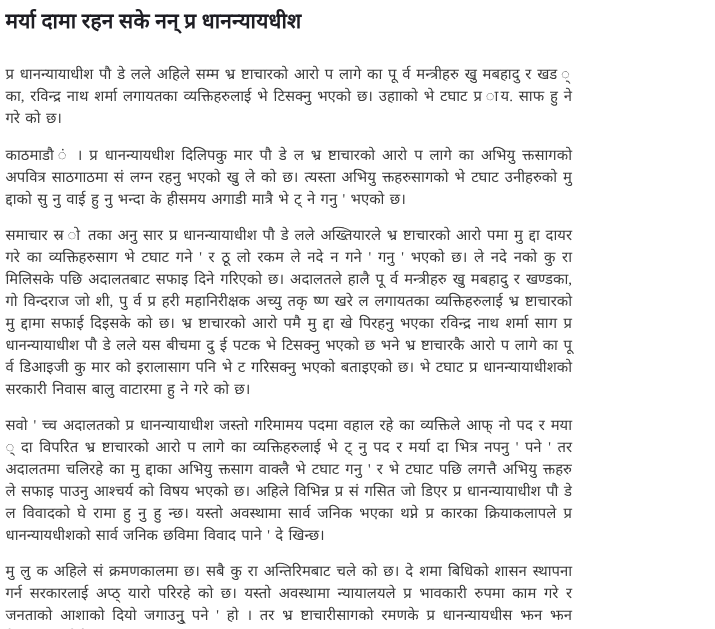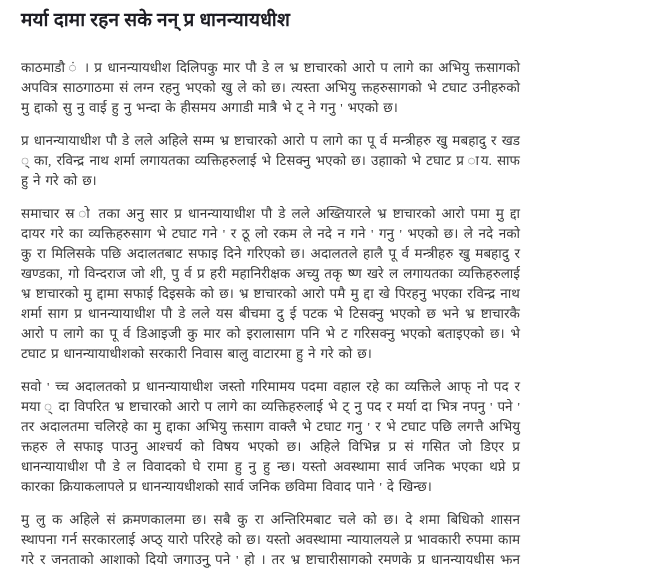--- a/index.html
+++ b/index.html
@@ -10,21 +10,21 @@
   body {
     width: 650px;
     height: 572px;
     overflow: hidden;
     font-family: "Liberation Serif", "DejaVu Serif", serif;
   }
   .page {
     box-sizing: border-box;
     width: 528px;
     height: 572px;
-    padding: 6px 8px 0 21px;
+    padding: 6px 8px 0 5px;
     background: #ffffff;
   }
   .article-title {
     font-size: 19px;
     font-weight: bold;
     color: #1e1e24;
     margin: 2px 0 26px 0;
     line-height: 1.25;
     letter-spacing: 0.2px;
   }
@@ -36,22 +36,22 @@
     margin: 0 0 13px 0;
     word-spacing: 1.5px;
   }
 </style>
 </head>
 <body>
 
 <div class="page">
   <h1 class="article-title">मर्या दामा रहन सके नन्  प्र धानन्यायधीश</h1>
 
+  <p class="article-paragraph">प्र धानन्यायाधीश पौ डे लले  अहिले सम्म भ्र ष्टाचारको  आरो प लागे का पू र्व  मन्त्रीहरु खु मबहादु र खड ् का, रविन्द्र नाथ शर्मा  लगायतका व्यक्तिहरुलाई  भे टिसक्नु  भएको  छ। उहााको  भे टघाट प्र ाय. साफ हु ने  गरे को  छ।</p>
+
   <p class="article-paragraph">काठमाडौ ं । प्र धानन्यायधीश दिलिपकु मार पौ डे ल भ्र ष्टाचारको  आरो प  लागे का  अभियु क्तसागको अपवित्र साठगाठमा सं लग्न रहनु  भएको  खु ले को  छ। त्यस्ता अभियु क्तहरुसागको  भे टघाट उनीहरुको मु द्दाको  सु नु वाई  हु नु भन्दा के हीसमय अगाडी मात्रै  भे ट् ने  गनु ' भएको  छ।</p>
-
-  <p class="article-paragraph">प्र धानन्यायाधीश पौ डे लले  अहिले सम्म भ्र ष्टाचारको  आरो प लागे का पू र्व  मन्त्रीहरु खु मबहादु र खड ् का, रविन्द्र नाथ शर्मा  लगायतका व्यक्तिहरुलाई  भे टिसक्नु  भएको  छ। उहााको  भे टघाट प्र ाय. साफ हु ने  गरे को  छ।</p>
 
   <p class="article-paragraph">समाचार स्र ो तका अनु सार प्र धानन्यायाधीश पौ डे लले  अख्तियारले  भ्र ष्टाचारको  आरो पमा मु द्दा दायर गरे का व्यक्तिहरुसाग भे टघाट गने '  र ठू लो  रकम ले नदे न गने '  गनु ' भएको  छ। ले नदे नको  कु रा मिलिसके पछि अदालतबाट सफाइ दिने  गरिएको  छ। अदालतले  हालै  पू र्व मन्त्रीहरु खु मबहादु र खण्डका, गो विन्दराज जो शी, पु र्व  प्र हरी महानिरीक्षक अच्यु तकृ ष्ण खरे ल लगायतका व्यक्तिहरुलाई  भ्र ष्टाचारको मु द्दामा सफाई  दिइसके को  छ। भ्र ष्टाचारको  आरो पमै  मु द्दा खे पिरहनु  भएका रविन्द्र नाथ शर्मा साग प्र धानन्यायाधीश पौ डे लले  यस बीचमा दु ई  पटक भे टिसक्नु  भएको  छ भने  भ्र ष्टाचारकै  आरो प लागे का पू र्व  डिआइजी कु मार को इरालासाग पनि भे ट गरिसक्नु  भएको  बताइएको  छ। भे टघाट प्र धानन्यायाधीशको  सरकारी निवास बालु वाटारमा हु ने  गरे को  छ।</p>
 
   <p class="article-paragraph">सवो ' च्च अदालतको  प्र धानन्यायाधीश जस्तो  गरिमामय पदमा वहाल रहे का व्यक्तिले  आफ् नो  पद र मया ् दा विपरित भ्र ष्टाचारको  आरो प लागे का व्यक्तिहरुलाई  भे ट् नु  पद र मर्या दा भित्र नपनु ' पने '  तर अदालतमा चलिरहे का मु द्दाका अभियु क्तसाग वाक्लै  भे टघाट गनु '  र भे टघाट पछि लगत्तै  अभियु क्तहरु ले  सफाइ पाउनु  आश्चर्य को  विषय भएको  छ। अहिले  विभिन्न प्र सं गसित जो डिएर प्र धानन्यायाधीश पौ डे ल विवादको  घे रामा हु नु हु न्छ। यस्तो  अवस्थामा सार्व जनिक भएका थप्ने  प्र कारका क्रियाकलापले प्र धानन्यायधीशको  सार्व जनिक छविमा विवाद पाने '  दे खिन्छ।</p>
 
   <p class="article-paragraph">मु लु क अहिले  सं क्रमणकालमा छ। सबै  कु रा अन्तिरिमबाट चले को  छ। दे शमा बिधिको  शासन स्थापना गर्न सरकारलाई  अप्ठ् यारो  परिरहे को  छ। यस्तो  अवस्थामा न्यायालयले  प्र भावकारी रुपमा काम गरे र जनताको  आशाको  दियो  जगाउनु् पने '  हो । तर भ्र ष्टाचारीसागको  रमणके  प्र धानन्यायधीस झन झन विवादमा तानिदै  छन्  ।</p>
 </div>
 
 </body></html>

